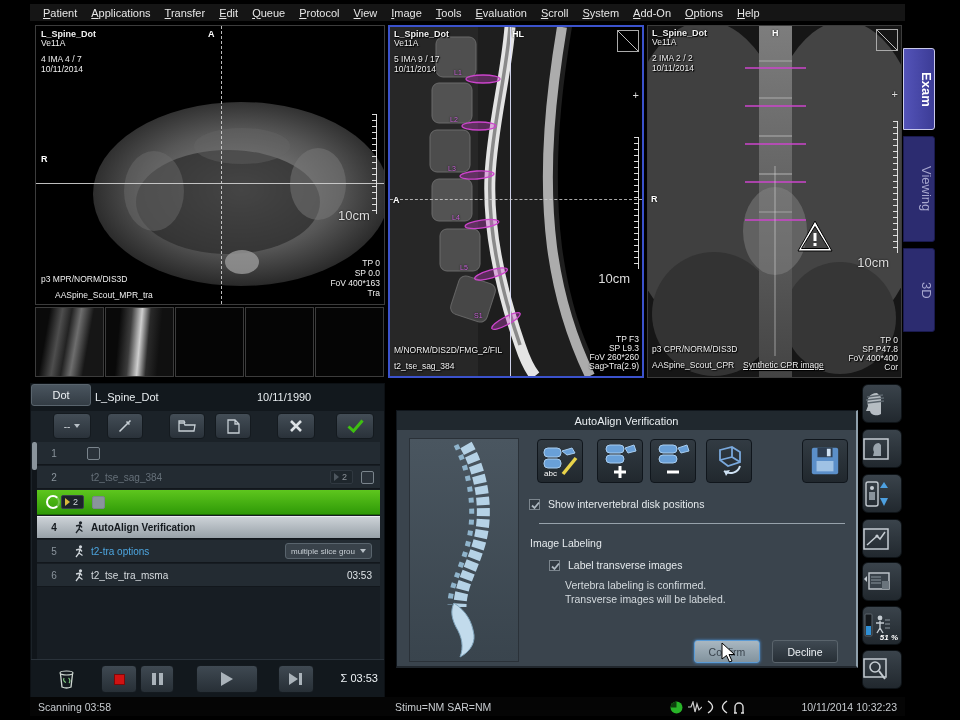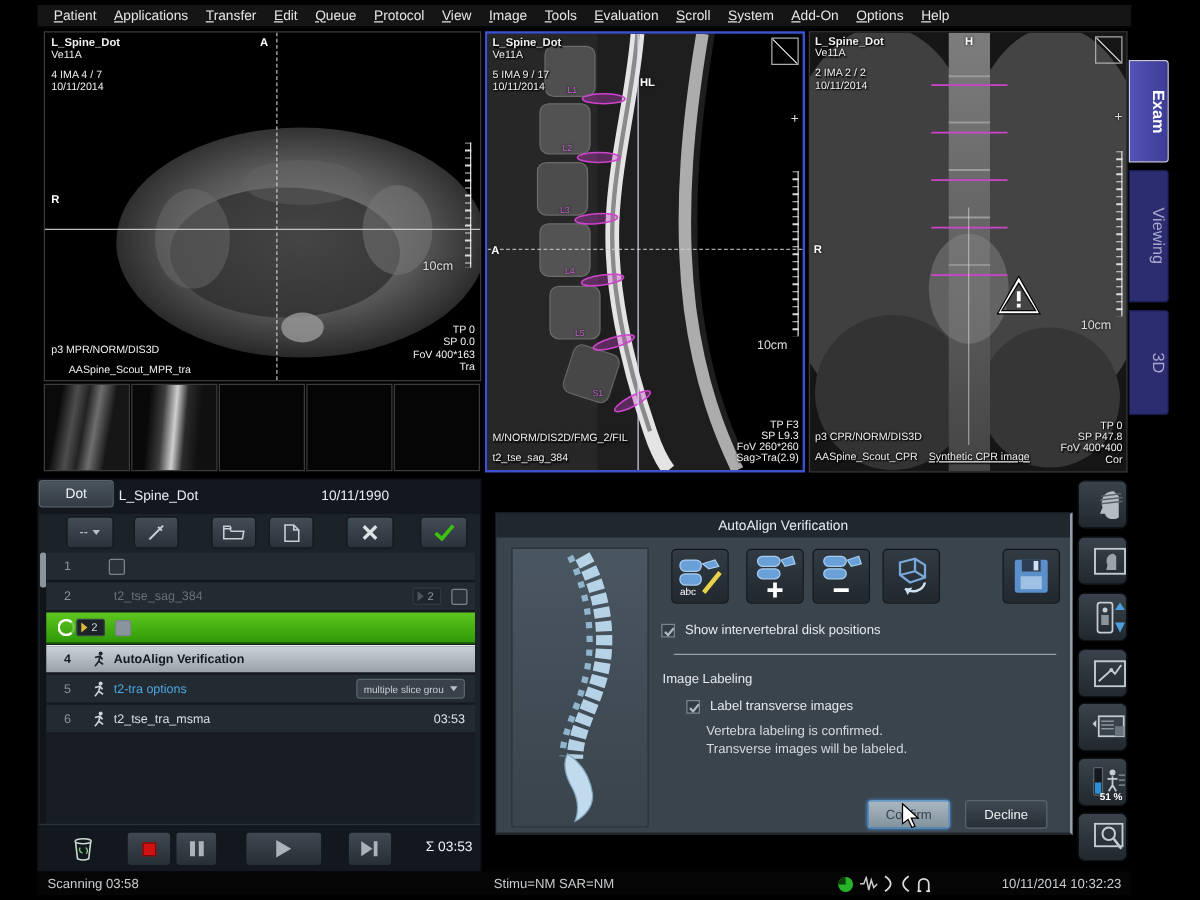--- a/index.html
+++ b/index.html
@@ -17,21 +17,21 @@
   
   .vp { position:absolute; background:#000; overflow:hidden; }
   .ov { position:absolute; color:#f0f0f0; font-size:8.5px; line-height:10px;
         text-shadow:0 0 2px #000, 1px 1px 1px #000; white-space:pre; }
   .ov.bold { font-weight:bold; font-size:9px; }
   .ov.right { text-align:right; }
   .marker { position:absolute; color:#fff; font-size:9px; font-weight:bold; text-shadow:0 0 2px #000; }
   .ruler { position:absolute; width:5px;
            background:repeating-linear-gradient(to bottom, rgba(230,230,230,.95) 0 1px, transparent 1px 6px);
            border-right:1px solid rgba(230,230,230,.95); }
-  .scale-label { position:absolute; color:#ddd; font-size:10px; text-shadow:0 0 2px #000; }
+  .scale-label { position:absolute; color:#ddd; font-size:13px; text-shadow:0 0 2px #000; }
   .cross-v-dashed { position:absolute; width:0; border-left:1px dashed rgba(220,220,220,.85); }
   .cross-h-solid  { position:absolute; height:0; border-top:1px solid rgba(210,210,210,.9); }
   .cross-h-dashed { position:absolute; height:0; border-top:1px dashed rgba(210,210,210,.8); }
   .cross-v-solid  { position:absolute; width:0; border-left:1px solid rgba(225,228,255,.9); }
   .corner-fold { position:absolute; width:22px; height:22px; border:1px solid #aaa;
                  background:linear-gradient(45deg, transparent 48%, #bbb 48% 52%, transparent 52%); }
   .plus-mark { position:absolute; color:#ddd; font-size:11px; text-shadow:0 0 2px #000; }
   .disk-label { position:absolute; color:#c75fd6; font-size:7px; text-shadow:0 0 2px #000; }
 
   
@@ -104,21 +104,21 @@
   #dlg-section { position:absolute; left:133px; top:126px; color:#e4e9ec; font-size:10.5px; }
   .dlg-msg { position:absolute; left:168px; color:#d4dade; font-size:10.5px; }
   .dlg-btn { position:absolute; top:229px; width:66px; height:23px; border-radius:3px; font-size:10.5px;
              display:flex; align-items:center; justify-content:center; }
   #confirm-btn { left:297px; background:linear-gradient(#a9b7c1,#82939e); color:#39434c;
                  border:1px solid #5b9bd5; box-shadow:0 0 3px #4a90d9; }
   #decline-btn { left:375px; background:linear-gradient(#3f4952,#272f36); color:#eef2f5; border:1px solid #5a646c; }
 
   
   .side-btn { position:absolute; left:862px; width:40px; height:39px; background:linear-gradient(#3a434b,#21282e);
-              border:1px solid #0e1317; border-radius:6px; display:flex; align-items:center; justify-content:flex-end; }
+              border:1px solid #0e1317; border-radius:6px; display:flex; align-items:center; justify-content:flex-start;font-style:italic; }
   #sar-value { position:absolute; right:3px; bottom:2px; color:#fff; font-size:8px; font-weight:bold; }
 
   
   #statusbar { left:30px; top:697px; width:875px; height:19px; background:#050505; color:#c8ccd0;
                font-size:10.5px; }
   #cursor { left:721px; top:642px; width:16px; height:22px; z-index:50; }
 </style>
 </head>
 <body>
 
@@ -211,21 +211,21 @@
     <div class="disk-label" style="left:64px;top:42px;">L1</div>
     <div class="disk-label" style="left:60px;top:89px;">L2</div>
     <div class="disk-label" style="left:58px;top:138px;">L3</div>
     <div class="disk-label" style="left:62px;top:187px;">L4</div>
     <div class="disk-label" style="left:70px;top:237px;">L5</div>
     <div class="disk-label" style="left:84px;top:285px;">S1</div>
     <div class="ov bold" style="left:4px;top:2px;">L_Spine_Dot</div>
     <div class="ov" style="left:4px;top:11px;">Ve11A</div>
     <div class="ov" style="left:4px;top:27px;">5 IMA 9 / 17</div>
     <div class="ov" style="left:4px;top:37px;">10/11/2014</div>
-    <div class="marker" style="left:122px;top:2px;margin-top:32px;">HL</div>
+    <div class="marker" style="left:122px;top:2px;">HL</div>
     <div class="marker" style="left:3px;top:168px;">A</div>
     <div class="corner-fold" style="right:3px;top:3px;"></div>
     <div class="plus-mark" style="right:3px;top:62px;">+</div>
     <div class="ruler" style="right:3px;top:110px;height:132px;"></div>
     <div class="scale-label" style="right:12px;top:244px;">10cm</div>
     <div class="ov" style="left:4px;top:318px;">M/NORM/DIS2D/FMG_2/FIL</div>
     <div class="ov" style="left:4px;top:334px;">t2_tse_sag_384</div>
     <div class="ov right" style="right:3px;bottom:32px;">TP F3</div>
     <div class="ov right" style="right:3px;bottom:23px;">SP L9.3</div>
     <div class="ov right" style="right:3px;bottom:14px;">FoV 260*260</div>

